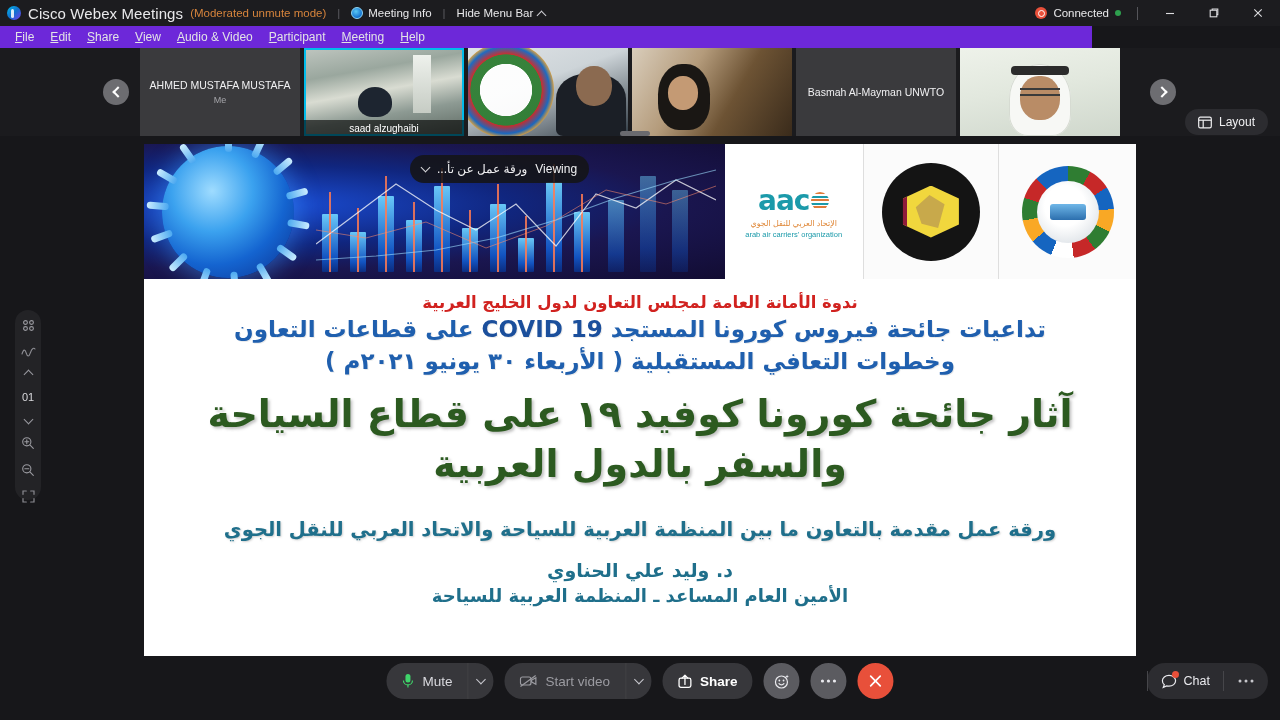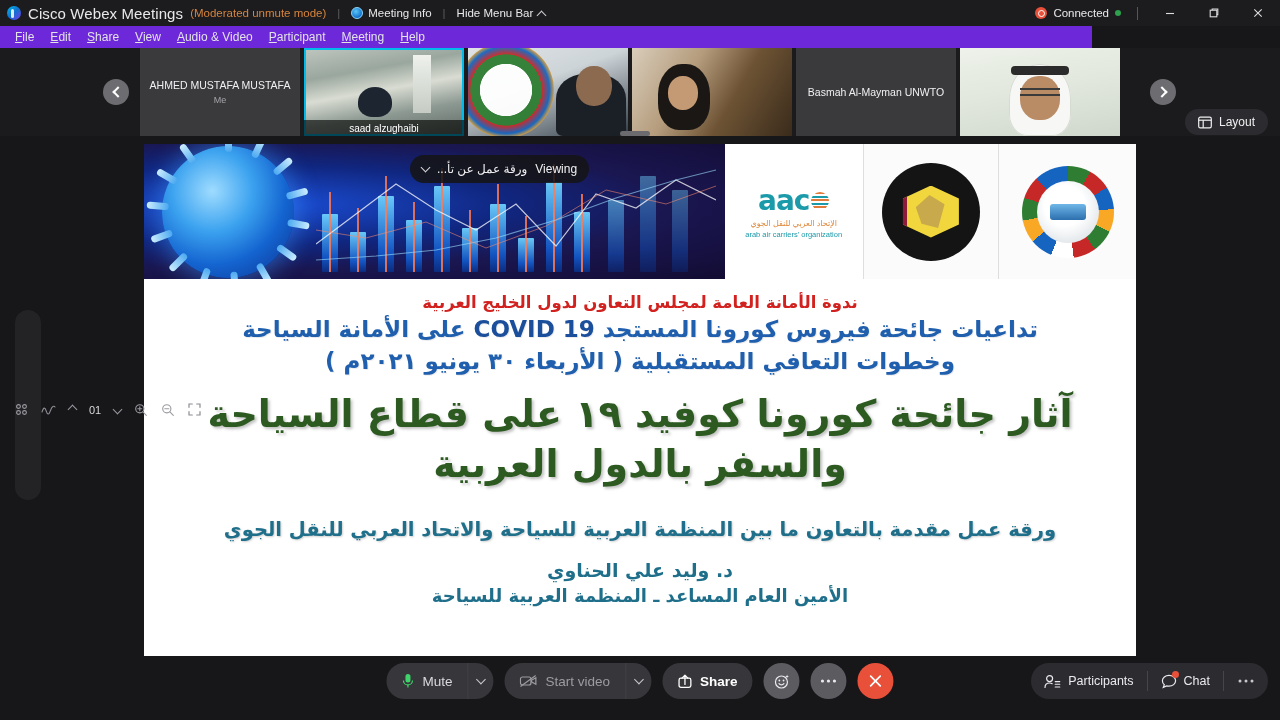--- a/index.html
+++ b/index.html
@@ -130,21 +130,21 @@
   .line-green { color:#2c5a20; font-size:38px; font-weight:700; line-height:1.45; margin-top:10px; text-shadow: 2px 2px 3px rgba(120,120,120,.45); }
   .line-teal { color:#1f6f8b; font-size:19.5px; font-weight:700; margin-top:26px; text-shadow: 1px 1px 2px rgba(120,120,120,.35); }
   .line-teal2 { color:#1f6f8b; font-size:19px; font-weight:700; margin-top:18px; }
   .line-teal3 { color:#1f6f8b; font-size:18px; font-weight:700; margin-top:4px; }
 
   .viewing-pill { position:absolute; left:410px; top:19px; height:28px; padding:12px 12px; border-radius:14px; background:rgba(20,20,22,.88); display:flex; align-items:center; gap:8px; z-index:6; }
   .viewing-pill .vp-text { color:#f0f0f2; font-size:12px; direction:rtl; }
   .vp-chev { width:7px; height:7px; border-left:1.4px solid #d6d6d9; border-bottom:1.4px solid #d6d6d9; transform:rotate(-45deg); position:relative; top:-2px; }
 
   
-  .vtool { position:absolute; left:15px; top:310px; width:26px; height:190px; background:#232326; border-radius:13px; display:flex; flex-direction:row; align-items:center; padding-top:9px; gap:13px; }
+  .vtool { position:absolute; left:15px; top:310px; width:26px; height:190px; background:#232326; border-radius:13px; display:flex; flex-direction:column; align-items:center; padding-top:9px; gap:13px; }
   .vt-item { width:20px; height:18px; display:flex; align-items:center; justify-content:center; color:#8c8c92; }
   .vt-num { color:#d8d8dc; font-size:11px; }
   .vchev { width:7px; height:7px; border-left:1.3px solid #9a9aa0; border-top:1.3px solid #9a9aa0; }
   .vchev.up { transform: rotate(45deg); }
   .vchev.down { transform: rotate(-135deg); }
 
   
   .controls { position:absolute; left:0; bottom:0; width:1280px; height:64px; background:#17171a; }
   .ctr-center { position:absolute; left:50%; transform:translateX(-50%); top:7px; display:flex; align-items:center; gap:11px; }
   .pill { height:36px; border-radius:18px; background:#37373b; display:flex; align-items:center; }
@@ -358,21 +358,21 @@
             <div class="aot-in"></div>
           </div>
         </div>
       </div>
 
       <div class="slide-body">
         <div class="ar line-red">ندوة الأمانة العامة لمجلس التعاون لدول الخليج العربية</div>
         <div class="ar line-blue1">
           <span>تداعيات جائحة فيروس كورونا المستجد</span>
           <span class="covid">COVID 19</span>
-          <span>على الأمانة السياحة</span>
+          <span>على قطاعات التعاون</span>
           <div>وخطوات التعافي المستقبلية ( الأربعاء ٣٠ يونيو ٢٠٢١م )</div>
         </div>
         <div class="ar line-green">آثار جائحة كورونا كوفيد ١٩ على قطاع السياحة</div>
         <div class="ar line-green" style="margin-top:-6px">والسفر بالدول العربية</div>
         <div class="ar line-teal">ورقة عمل مقدمة بالتعاون ما بين المنظمة العربية للسياحة والاتحاد العربي للنقل الجوي</div>
         <div class="ar line-teal2">د. وليد علي الحناوي</div>
         <div class="ar line-teal3">الأمين العام المساعد ـ  المنظمة العربية للسياحة</div>
       </div>
     </div>
 
@@ -484,28 +484,20 @@
 
       <div class="circ red">
         <svg width="16" height="16" viewBox="0 0 16 16">
           <path d="M3.2 3.2l9.6 9.6M12.8 3.2l-9.6 9.6" stroke="#ffffff" stroke-width="1.7" stroke-linecap="round"></path>
         </svg>
       </div>
     </div>
 
     <div class="ctr-right">
       <div class="rpill">
-        <div class="seg">
-          <svg width="17" height="15" viewBox="0 0 17 15">
-            <circle cx="5.6" cy="4.6" r="3" fill="none" stroke="#eaeaee" stroke-width="1.2"></circle>
-            <path d="M1 13.4c0-2.7 2-4.4 4.6-4.4 1 0 1.9.2 2.6.7" fill="none" stroke="#eaeaee" stroke-width="1.2" stroke-linecap="round"></path>
-            <path d="M11.2 7.6h4.6M11.2 10.3h4.6M11.2 13h4.6" stroke="#eaeaee" stroke-width="1.1" stroke-linecap="round"></path>
-          </svg>
-          <span>Participants</span>
-        </div>
         <div class="divl"></div>
         <div class="seg">
           <span style="position:relative;display:flex;align-items:center;">
             <svg width="16" height="15" viewBox="0 0 16 15">
               <path d="M8 1.4c3.7 0 6.6 2.4 6.6 5.4S11.7 12.2 8 12.2c-.8 0-1.6-.1-2.3-.3l-3.4 1.5 1-2.6C2 9.8 1.4 8.4 1.4 6.8 1.4 3.8 4.3 1.4 8 1.4z" fill="none" stroke="#eaeaee" stroke-width="1.2"></path>
             </svg>
             <i class="chat-dot"></i>
           </span>
           <span>Chat</span>
         </div>

